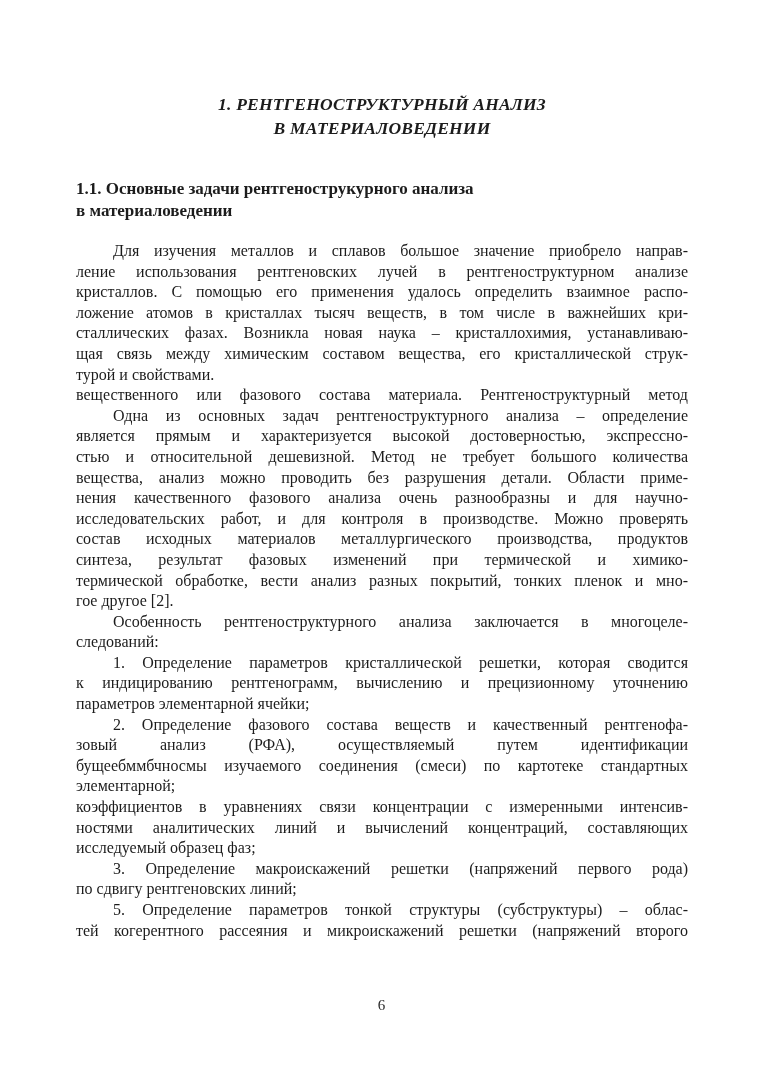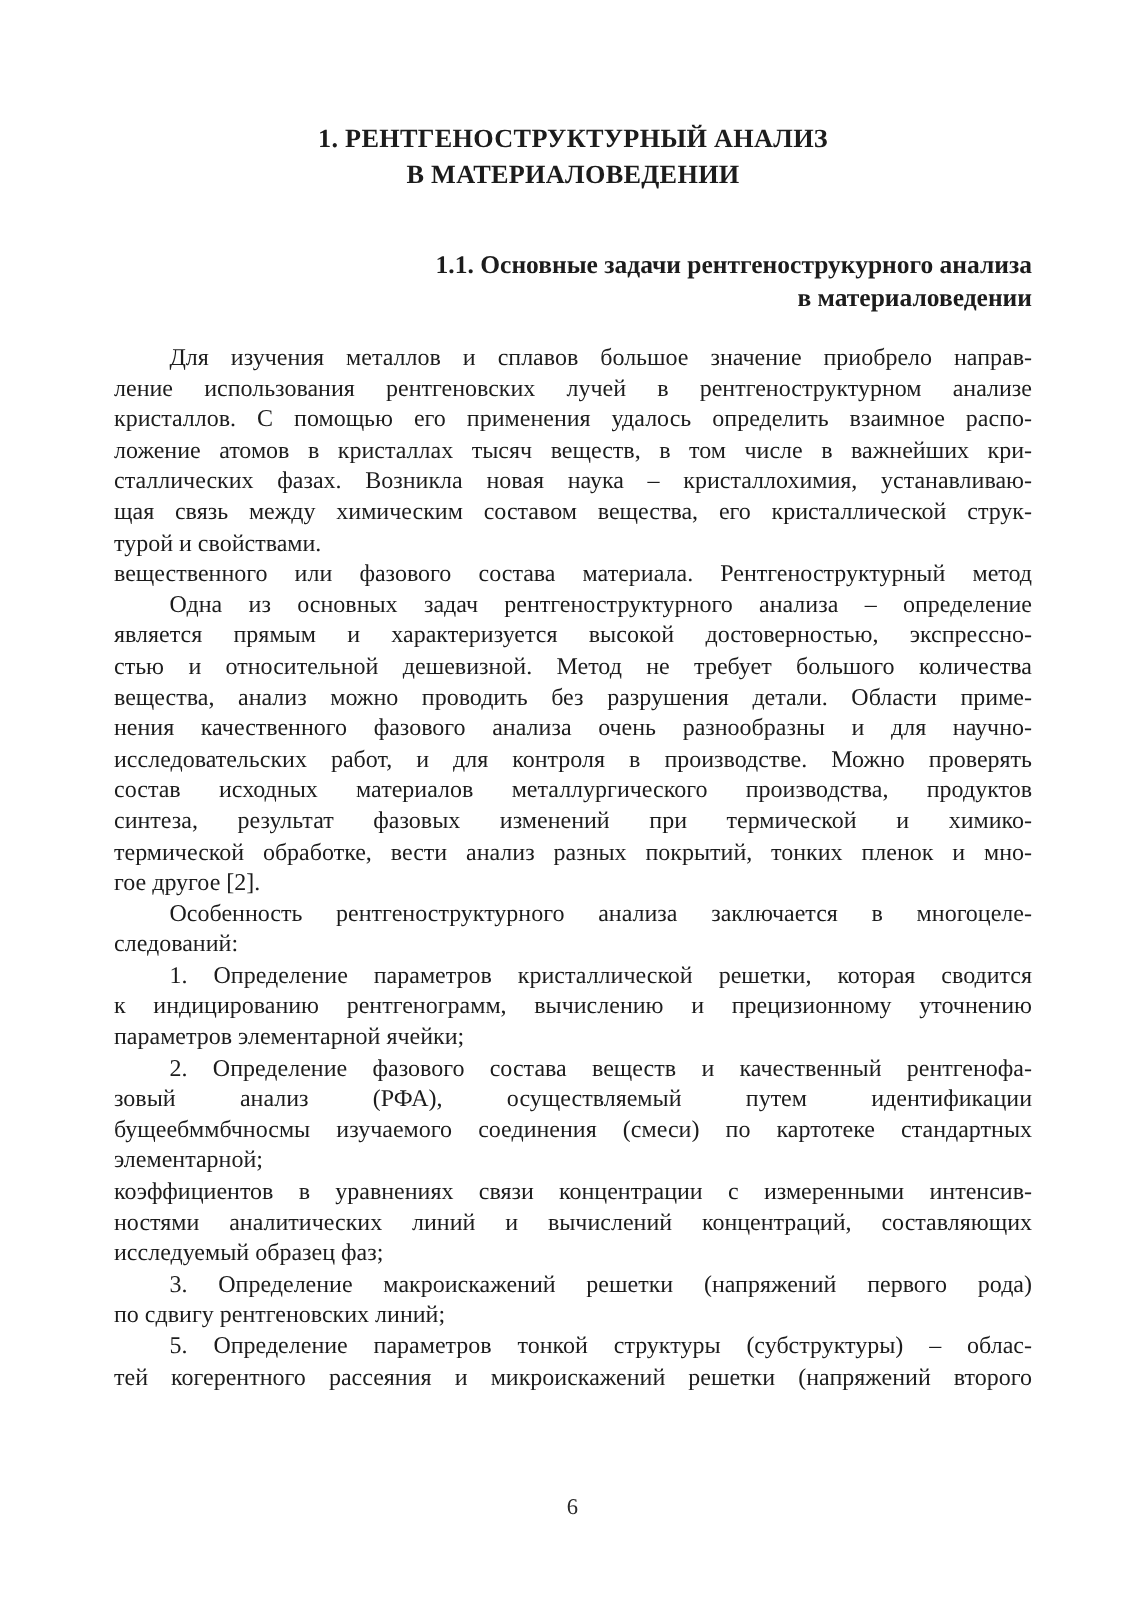--- a/index.html
+++ b/index.html
@@ -17,32 +17,33 @@
     overflow: hidden;
     box-sizing: border-box;
   }
   .content {
     position: absolute;
     left: 76px;
     top: 80px;
     width: 612px;
   }
   .doc-title {
-    margin: 0;
+    margin: 12px;
     font-size: 17.5px;
     font-weight: bold;
     text-align: center;
     line-height: 24px;
     letter-spacing: 0.2px;
+    font-style: italic;
   }
   .doc-subtitle {
     margin: 38px 0 19px 0;
     font-size: 17px;
     font-weight: bold;
-    text-align: right;
+    text-align: left;
     line-height: 22px;
   }
   .text-body {
     font-size: 16px;
     line-height: 20.6px;
   }
   .paragraph {
     margin: 0;
   }
   .line {

